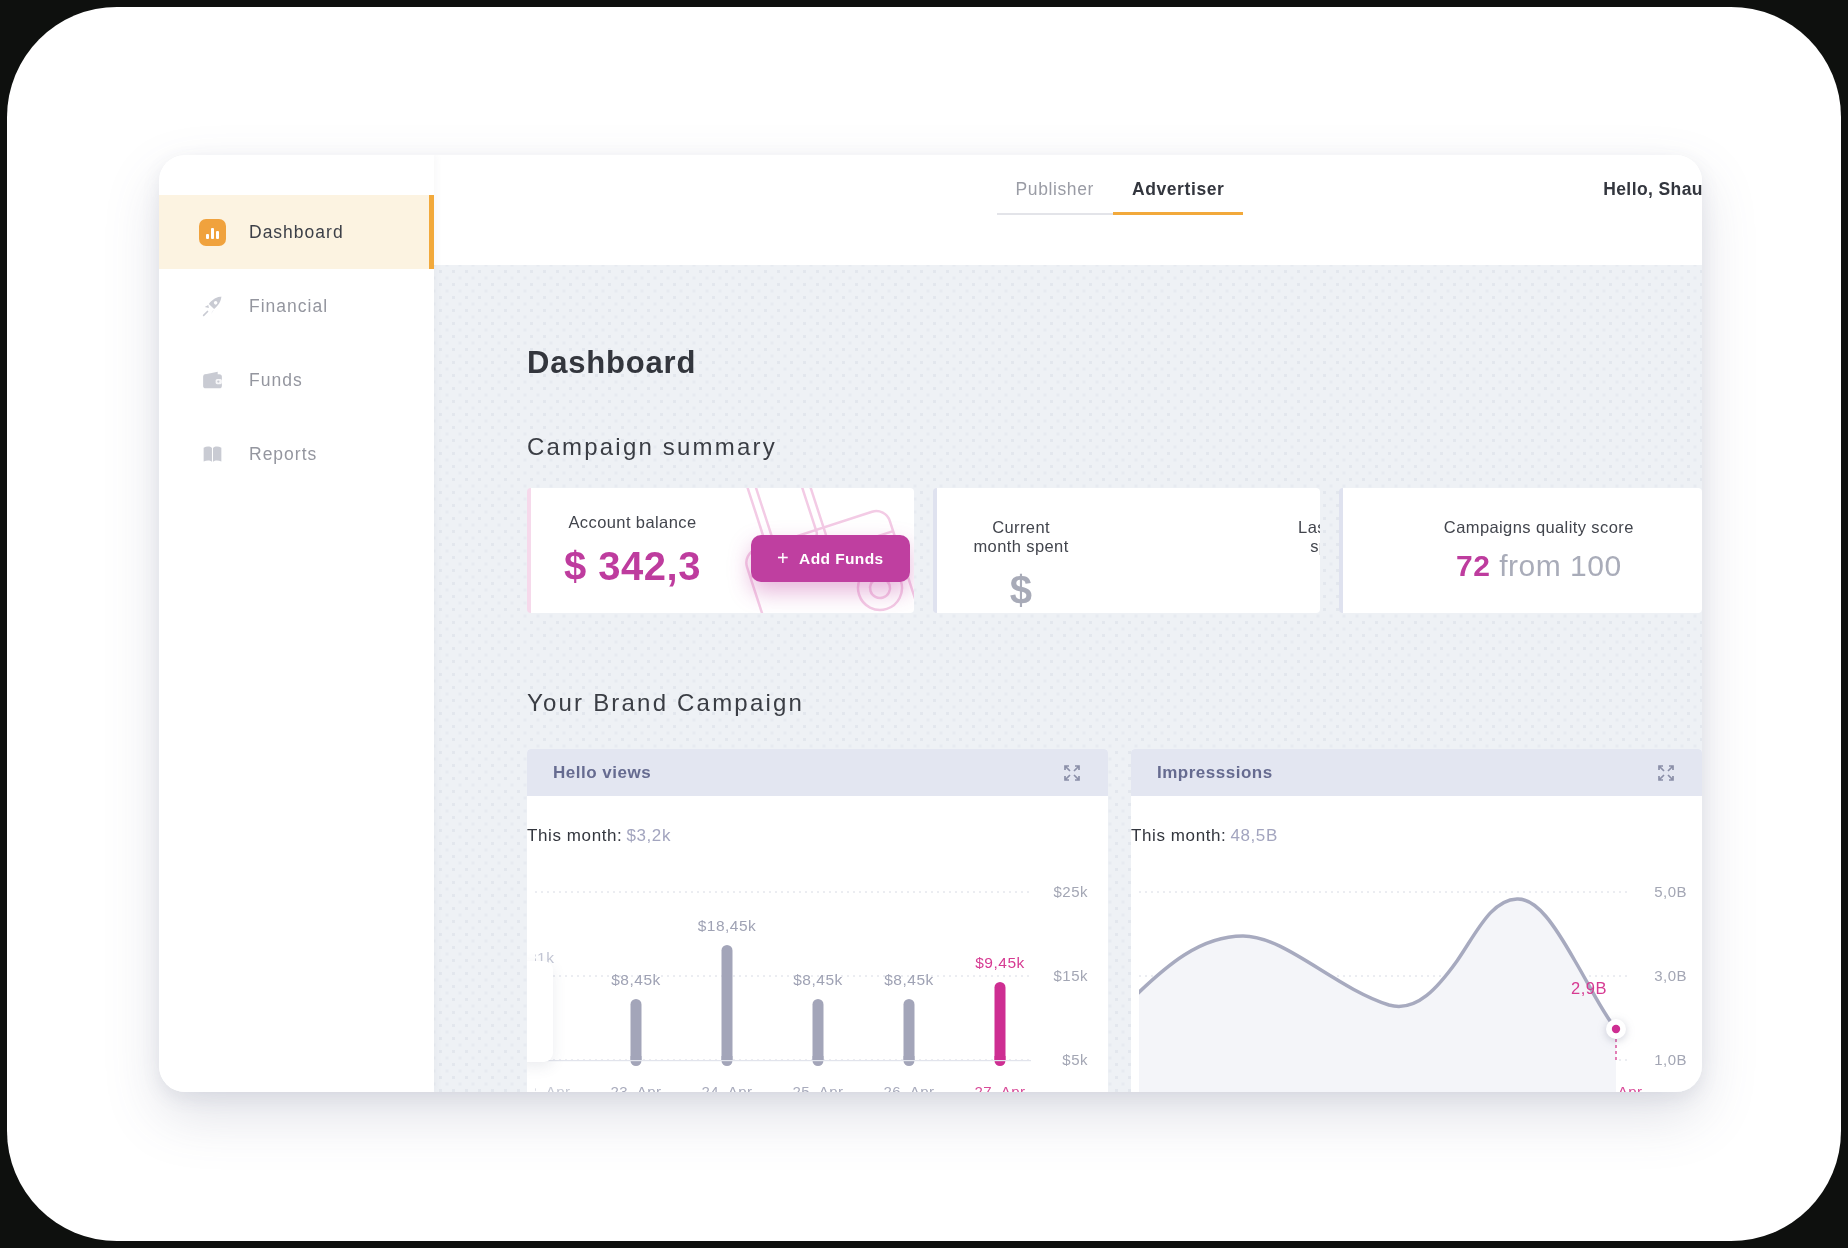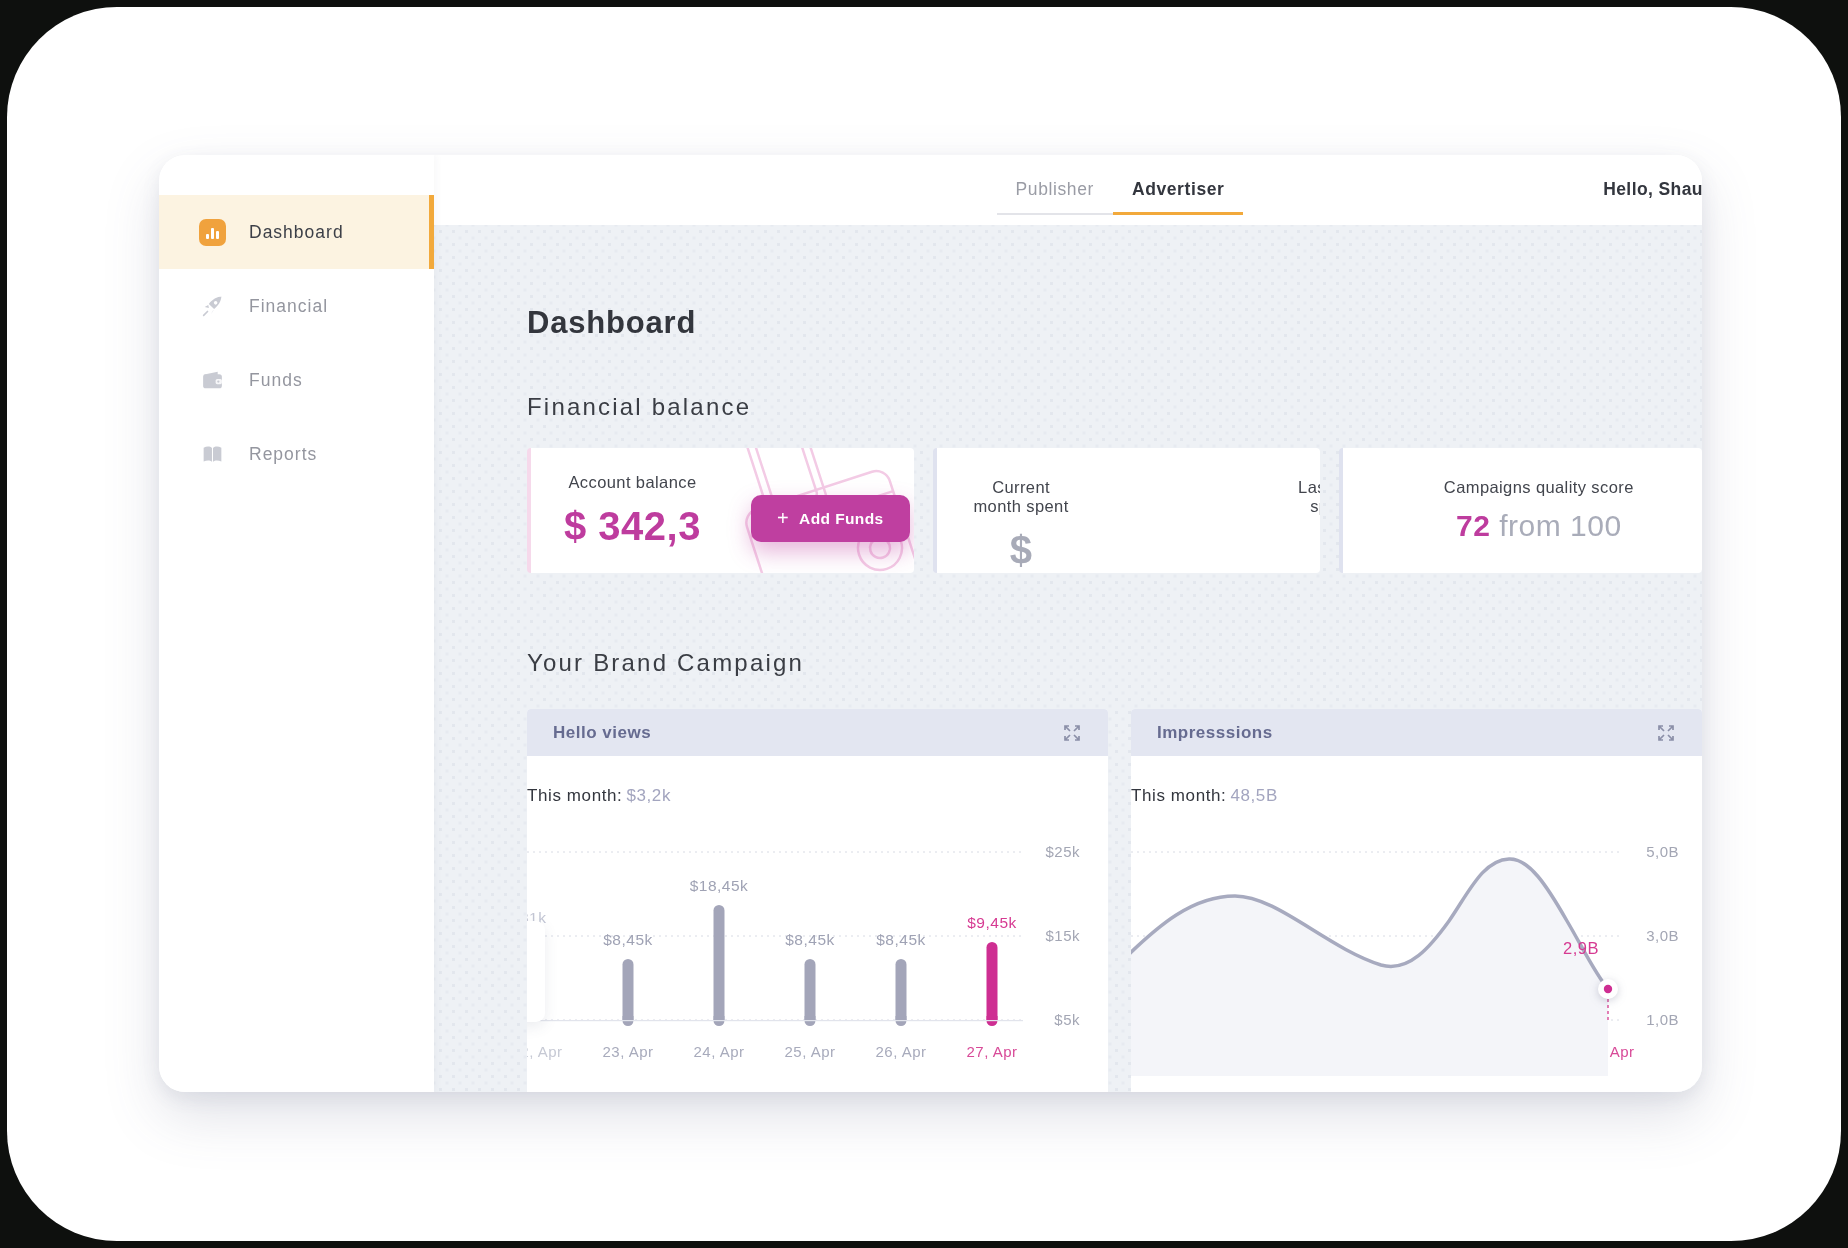--- a/index.html
+++ b/index.html
@@ -19,21 +19,21 @@
   .logo-reg { font-size:9px; color:#3a3d45; vertical-align:super; }
   .nav { margin-top:40px; }
   .nav-item { height:74px; display:flex; align-items:center; gap:23px; padding-left:40px; cursor:pointer; position:relative; }
   .nav-item .nav-label { font-size:17.5px; letter-spacing:1px; color:#94969f; }
   .nav-item.active { background:#fcf3e1; }
   .nav-item.active::after { content:""; position:absolute; right:0; top:0; bottom:0; width:5px; background:#f2a93b; }
   .nav-item.active .nav-label { color:#3c3f47; }
   .icon-box { width:27px; height:27px; display:flex; align-items:center; justify-content:center; }
 
   
-  .main { flex:1; display:flex; flex-direction:column; min-width:0; }
+  .main { flex:1; display:flex; flex-direction:column; min-width:0;gap:40px; }
   .topbar { height:70px; background:#fff; position:relative; display:flex; align-items:center; justify-content:center; z-index:2; }
   .tabs { display:flex; transform:translateX(52px); margin-top:14px; }
   .tab { padding:0 19px 13px 19px; font-size:17.5px; letter-spacing:.6px; color:#9a9ca5; border-bottom:2px solid #e3e4e9; cursor:pointer; }
   .tab.active { color:#33363e; font-weight:700; border-bottom:3px solid #f2a93b; padding-bottom:12px; }
   .greeting { position:absolute; right:-12px; top:24px; font-size:17.5px; font-weight:700; color:#33363e; letter-spacing:.4px; white-space:nowrap; }
 
   .content { flex:1; position:relative; overflow:hidden; padding-left:93px;
     background-color:#eef1f5;
     background-image:
       radial-gradient(rgba(186,195,211,.22) 1.7px, transparent 1.8px),
@@ -72,21 +72,21 @@
   
   .charts-row { display:flex; gap:23px; margin-top:32px; }
   .chart-card { background:#fff; border-radius:4px 4px 0 0; height:430px; position:relative; overflow:hidden; }
   .chart-card.video { width:581px; }
   .chart-card.impressions { width:571px; }
   .chart-header { height:47px; background:#e3e6f1; display:flex; align-items:center; justify-content:space-between; padding:0 24px 0 26px; }
   .chart-title { font-size:17px; font-weight:700; color:#666b90; letter-spacing:.5px; }
   .expand-btn { width:24px; height:24px; cursor:pointer; display:flex; align-items:center; justify-content:center; }
   .this-month { position:absolute; top:77px; left:0; right:0; font-size:17px; color:#33363e; letter-spacing:.6px; z-index:2; }
   .this-month .tm-value { color:#a3a5bf; margin-left:4px; }
-  .plot-host { position:absolute; left:0; top:47px; width:100%; height:383px;text-decoration:underline; }
+  .plot-host { position:absolute; left:8px; top:47px; width:100%; height:383px;text-decoration:underline; }
   .ghost-box { position:absolute; background:#fff; border-radius:9px; box-shadow:0 5px 14px rgba(70,75,110,.10); }
   svg text { font-family:"Liberation Sans", sans-serif; }
 </style>
 </head>
 <body>
 
 <div class="canvas">
   <div class="window">
 
     <aside class="sidebar">
@@ -145,21 +145,21 @@
           <div class="tab">Publisher</div>
           <div class="tab active">Advertiser</div>
         </div>
         <div class="greeting">Hello, Shaun</div>
       </div>
 
       <div class="content">
 
         <h1 class="page-title">Dashboard</h1>
 
-        <h2 class="section-title financial">Financial balance</h2>
+        <h2 class="section-title financial">Campaign summary</h2>
 
         <div class="cards-row">
 
           <div class="card card-1">
             <div class="card-col" style="padding-top:0;">
               <div class="card-label">Account balance</div>
               <div class="card-value val-pink">$ 342,3</div>
             </div>
             <button class="add-funds">
               <span class="plus">+</span>

